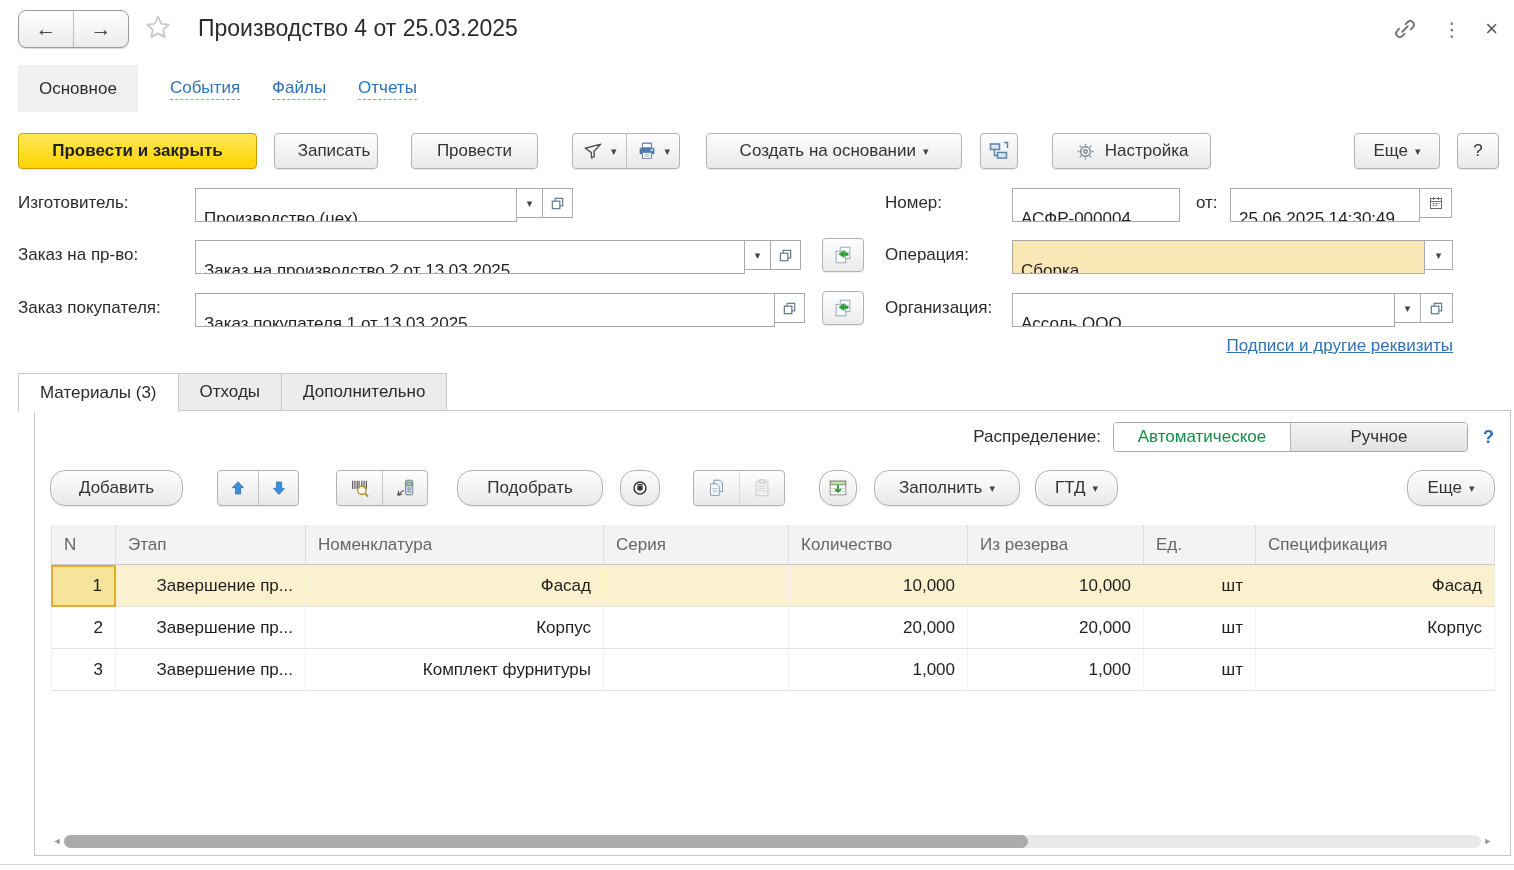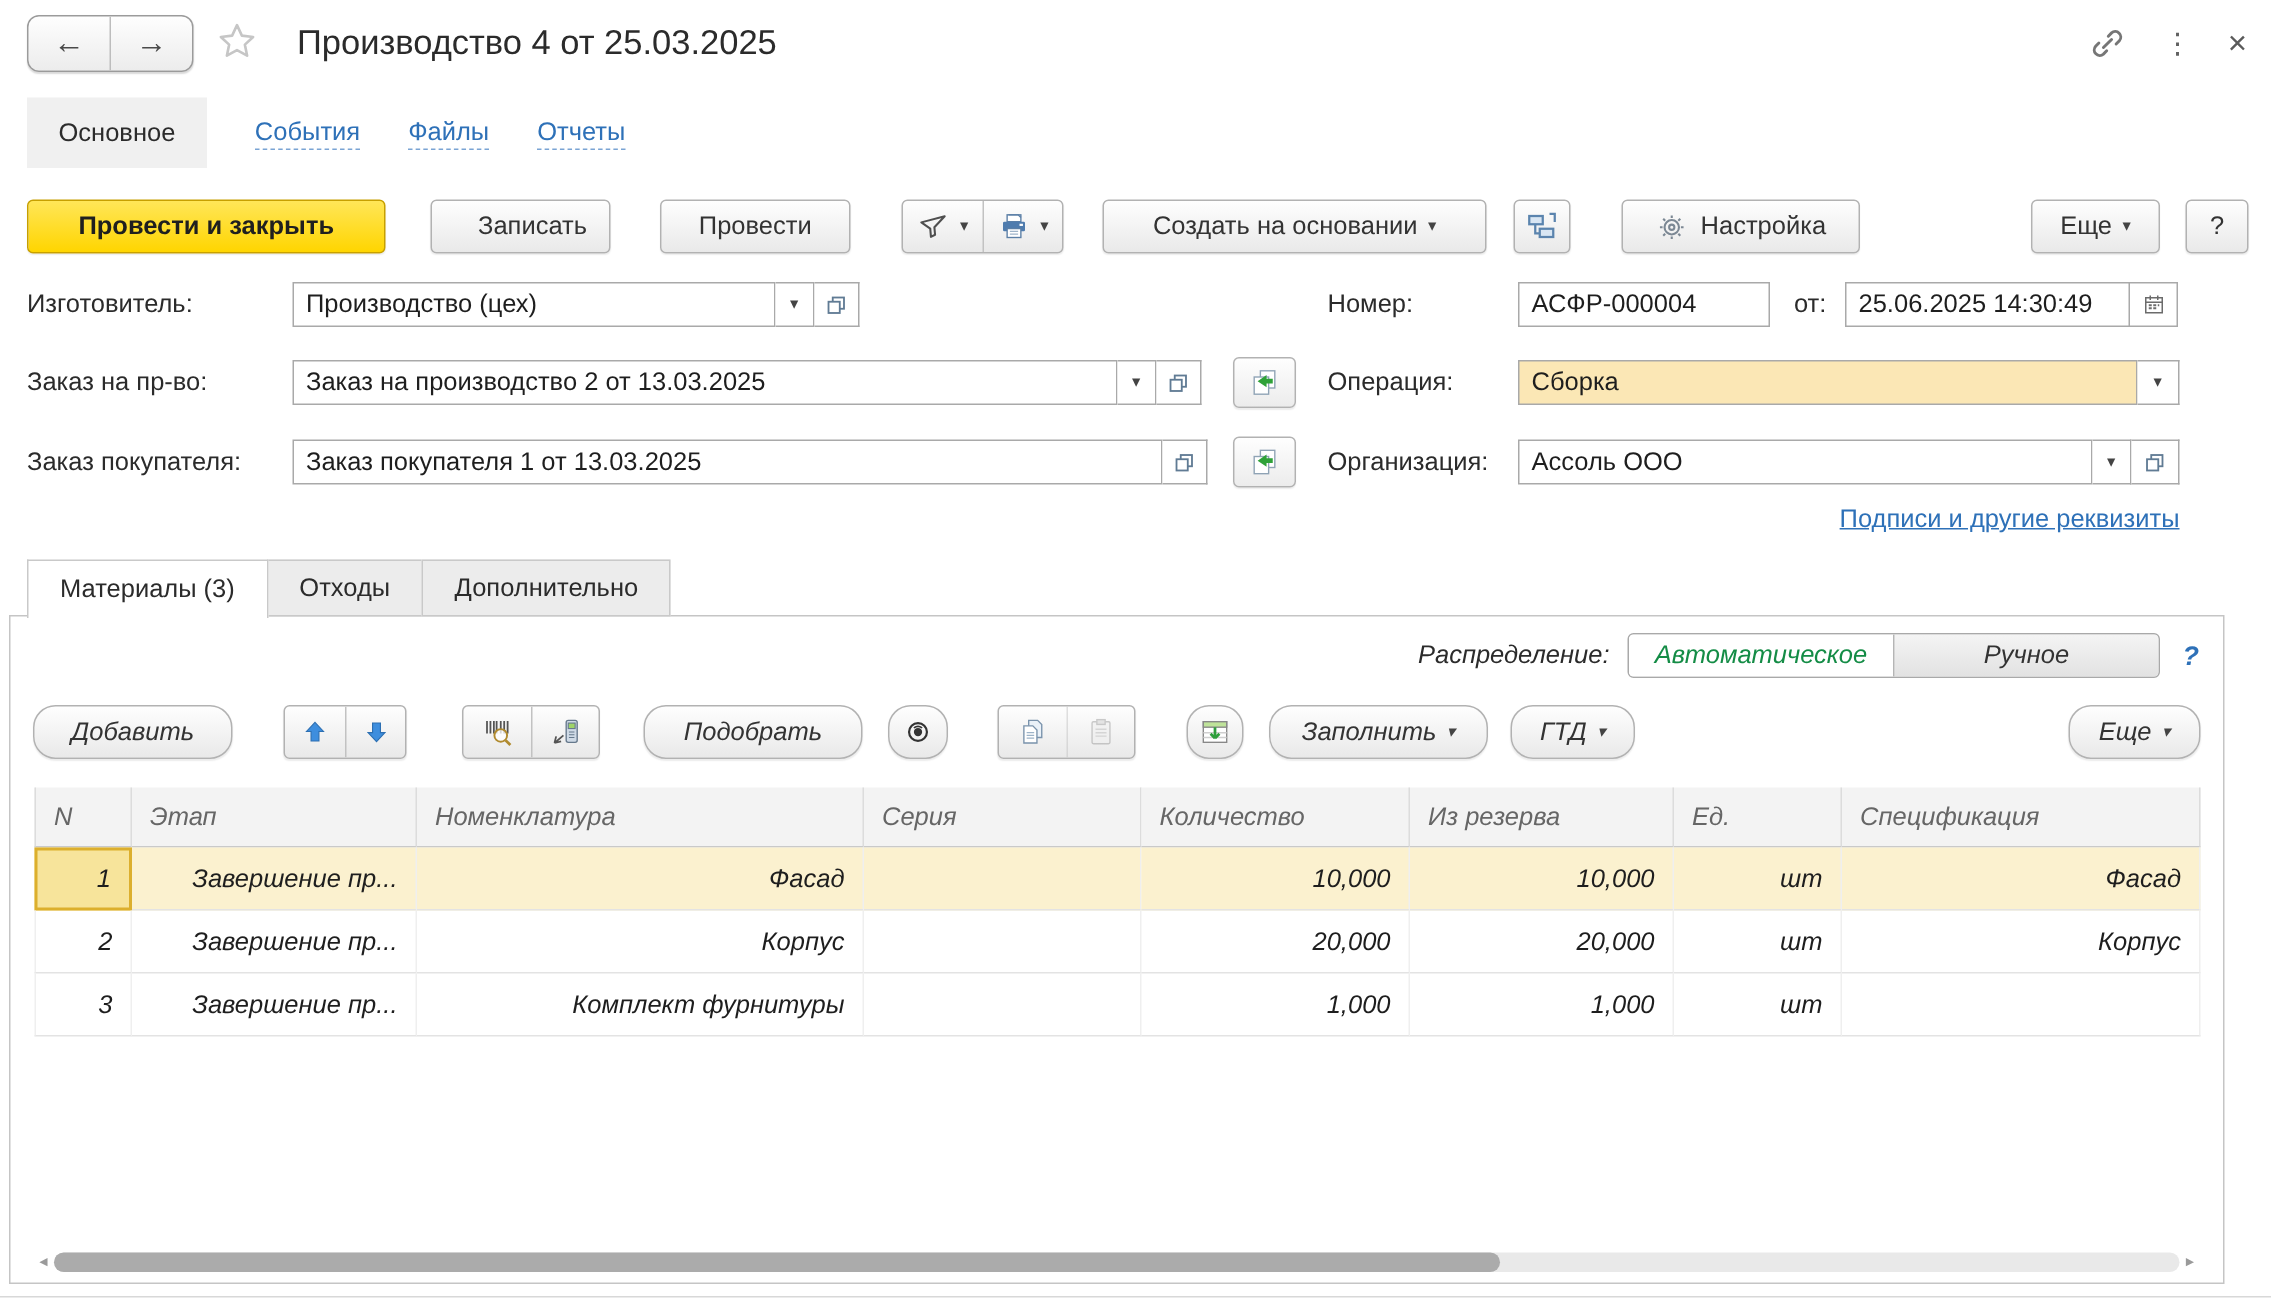--- a/index.html
+++ b/index.html
@@ -28,35 +28,35 @@
   .caret{font-size:11px;color:#444;margin-left:7px;line-height:1;}
   .grp{display:flex;height:36px;box-sizing:border-box;border:1px solid #b2b2b2;border-radius:4px;background:linear-gradient(#fefefe,#e9e9e9);box-shadow:0 1px 1px rgba(0,0,0,.08);overflow:hidden;}
   .grp .cell{display:flex;align-items:center;justify-content:center;padding:0 9px;cursor:pointer;}
   .grp .cell + .cell{border-left:1px solid #c2c2c2;}
   .iconbtn{padding:0 8px;}
   .spacer{flex:1;}
 
   
   .flabel{position:absolute;font-size:17px;color:#2b2b2b;height:30px;line-height:30px;white-space:nowrap;}
   .igroup{position:absolute;display:flex;height:30px;box-sizing:border-box;}
-  .itext{box-sizing:border-box;height:30px;line-height:28px;border:1px solid #a9a9a9;background:#fff;font-size:17px;color:#1e1e1e;padding:0 8px;white-space:nowrap;overflow:hidden;}
+  .itext{box-sizing:border-box;height:30px;line-height:28px;border:1px solid #a9a9a9;background:#fff;font-size:17px;color:#1e1e1e;padding:16px 8px;white-space:nowrap;overflow:hidden;}
   .ibtn{box-sizing:border-box;height:30px;border:1px solid #a9a9a9;border-left:none;background:#fff;display:flex;align-items:center;justify-content:center;cursor:pointer;}
   .ibtn .caret{margin:0;}
   .greenbtn{position:absolute;width:42px;height:34px;box-sizing:border-box;border:1px solid #b2b2b2;border-radius:4px;background:linear-gradient(#fefefe,#ececec);display:flex;align-items:center;justify-content:center;cursor:pointer;box-shadow:0 1px 1px rgba(0,0,0,.08);}
   .siglink{position:absolute;top:336px;right:61px;font-size:17px;color:#2e71b8;text-decoration:underline;cursor:pointer;}
 
   
   .doctabs{position:absolute;left:18px;top:373px;display:flex;z-index:3;}
   .dtab{height:38px;box-sizing:border-box;display:flex;align-items:center;padding:0 21px;font-size:17px;color:#2b2b2b;background:#ececec;border:1px solid #c9c9c9;border-right:none;cursor:pointer;}
   .dtab:last-child{border-right:1px solid #c9c9c9;}
   .dtab.active{background:#fff;height:39px;border-right:1px solid #c9c9c9;border-bottom:none;z-index:4;}
   .dtab.active + .dtab{border-left:none;}
 
   
-  .panel{position:absolute;left:6px;top:410px;width:1477px;height:446px;box-sizing:border-box;border:1px solid #c5c5c5;background:#fff;z-index:2;font-style:italic;}
+  .panel{position:absolute;left:34px;top:410px;width:1477px;height:446px;box-sizing:border-box;border:1px solid #c5c5c5;background:#fff;z-index:2;}
   .distrow{position:absolute;top:11px;right:16px;display:flex;align-items:center;}
   .distlabel{font-size:17px;color:#2b2b2b;margin-right:12px;}
   .toggle{display:flex;border:1px solid #a9a9a9;border-radius:4px;overflow:hidden;height:30px;box-sizing:border-box;}
   .tseg{width:176px;display:flex;align-items:center;justify-content:center;font-size:17px;cursor:pointer;}
   .tseg.on{background:#fff;color:#148c46;}
   .tseg.off{background:linear-gradient(#f4f4f4,#e2e2e2);color:#333;border-left:1px solid #b5b5b5;}
   .qmark{margin-left:15px;font-size:18px;font-weight:bold;color:#2e71b8;cursor:pointer;}
 
   .ttb{position:absolute;left:15px;right:15px;top:58px;display:flex;align-items:center;height:38px;}
   .ttb .btn{font-size:17px;border-radius:15px;}
@@ -116,21 +116,21 @@
       </div>
     <span class="navlink">События</span>
     <span class="navlink">Файлы</span>
     <span class="navlink">Отчеты</span>
   </div>
 
   <div class="cmdbar">
     <div class="btn btn-yellow">
         <span>Провести и закрыть</span>
       </div>
-    <div class="btn" style="margin-left:30px;width:120px;padding-left:32px;">
+    <div class="btn" style="margin-left:17px;width:104px;padding-left:32px;">
         <span>Записать</span>
       </div>
     <div class="btn" style="margin-left:33px;width:127px;">
         <span>Провести</span>
       </div>
 
     <div class="grp" style="margin-left:34px;">
       <div class="cell">
         <span>
           <svg width="22" height="22" viewBox="0 0 24 24" fill="none" stroke="#4f4f4f" stroke-width="1.5" stroke-linejoin="round">

